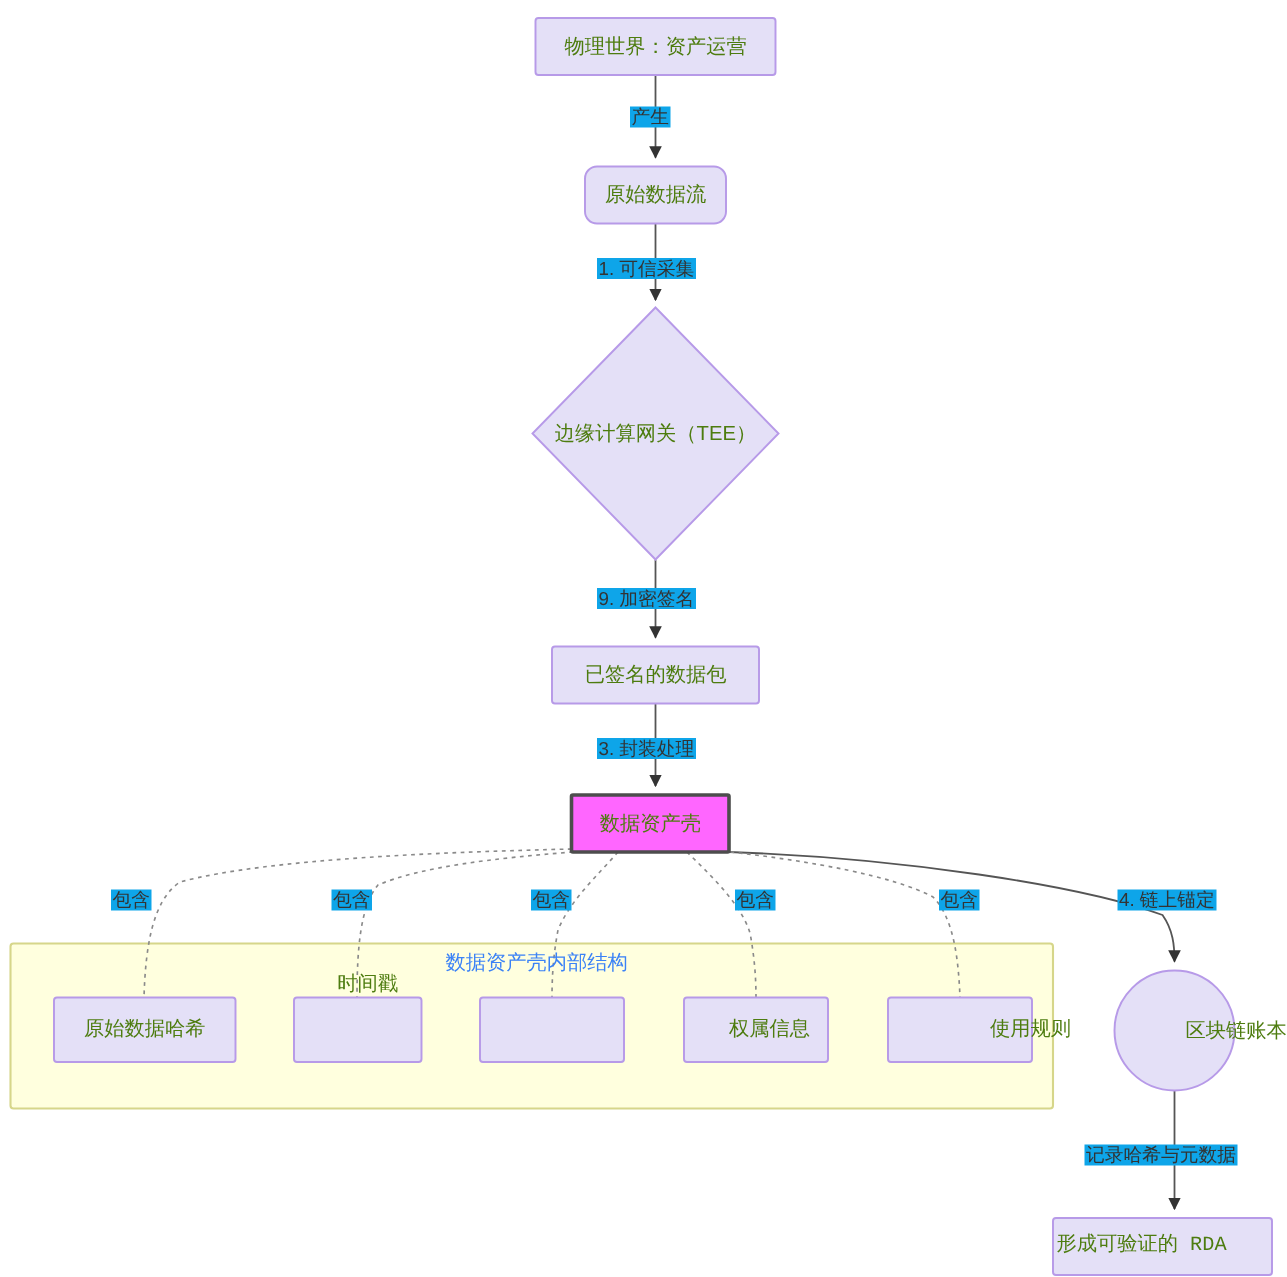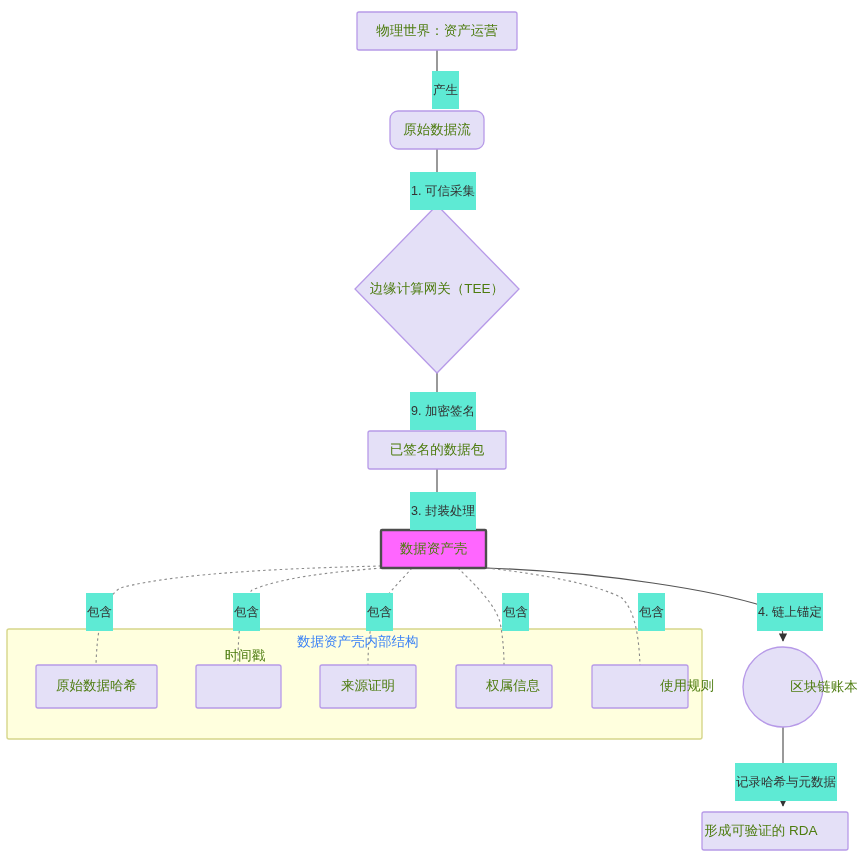--- a/index.html
+++ b/index.html
@@ -35,25 +35,24 @@
     font-size: 13.5px;
     color: #4d7c0f;
     line-height: 1.25;
     pointer-events: none;
     white-space: nowrap;
   }
   .edge-label {
     position: absolute;
     font-size: 12.5px;
     color: #333333;
-    background: #5eead4;
-    padding: 12px 1px;
+    background: #0ea5e9;
+    padding: 0 1px;
     white-space: nowrap;
     line-height: 1.15;
-    margin-left: 12px;
   }
   .subgraph-title {
     position: absolute;
     font-size: 13.5px;
     color: #3b82f6;
     white-space: nowrap;
   }
 </style>
 </head>
 <body>
@@ -123,29 +122,28 @@
   <div class="node-label" style="left:337px; top:271px; width:200px; height:36px;">边缘计算网关（TEE）</div>
 
   <div class="node-label" style="left:368px; top:431px; width:138px; height:38px;">已签名的数据包</div>
 
   <div class="node-label" style="left:381px; top:530px; width:105px; height:38px;">数据资产壳</div>
 
   <div class="node-label" style="left:36px; top:665px; width:121px; height:43px;">原始数据哈希</div>
 
   <div class="node-label" style="left:196px; top:635px; width:98px; height:43px;">时间戳</div>
 
-  <div class="node-label" style="left:320px; top:665px; width:96px; height:43px;">来源证明</div>
 
   <div class="node-label" style="left:456px; top:665px; width:114px; height:43px;">权属信息</div>
 
   <div class="node-label" style="left:592px; top:665px; width:104px; height:43px;margin-left:43px;">使用规则</div>
 
   <div class="node-label" style="left:764px; top:669px; width:120px; height:36px;">区块链账本</div>
 
-  <div class="node-label" style="left:702px; top:812px; width:118px; height:38px;">形成可验证的 RDA</div>
+  <div class="node-label" style="left:702px; top:812px; width:118px; height:38px;font-family:Liberation Mono, monospace;">形成可验证的 RDA</div>
 
   <div class="subgraph-title" style="left:297px; top:633px;">数据资产壳内部结构</div>
 
   <div class="edge-label" style="left:420px; top:71px;">产生</div>
 
   <div class="edge-label" style="left:398px; top:172px;">1. 可信采集</div>
 
   <div class="edge-label" style="left:398px; top:392px;">9. 加密签名</div>
 
   <div class="edge-label" style="left:398px; top:492px;">3. 封装处理</div>

